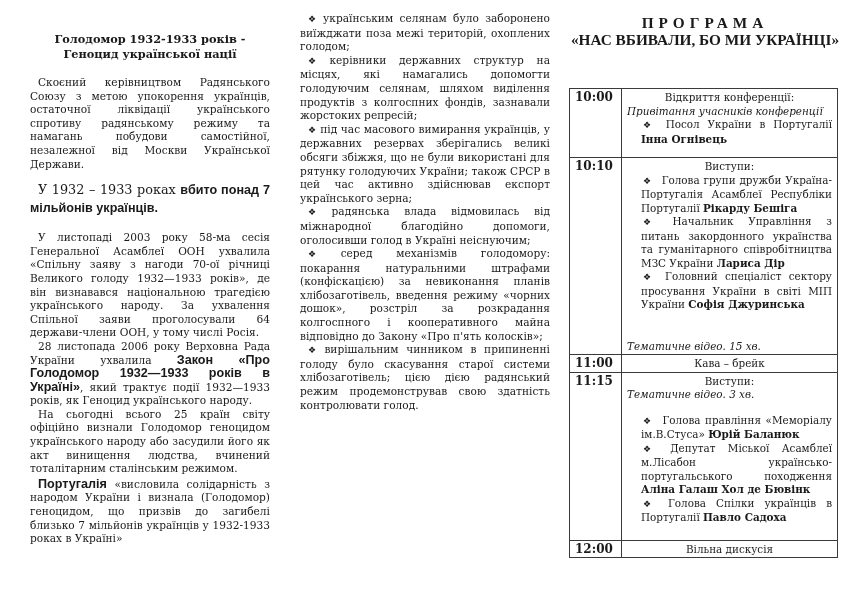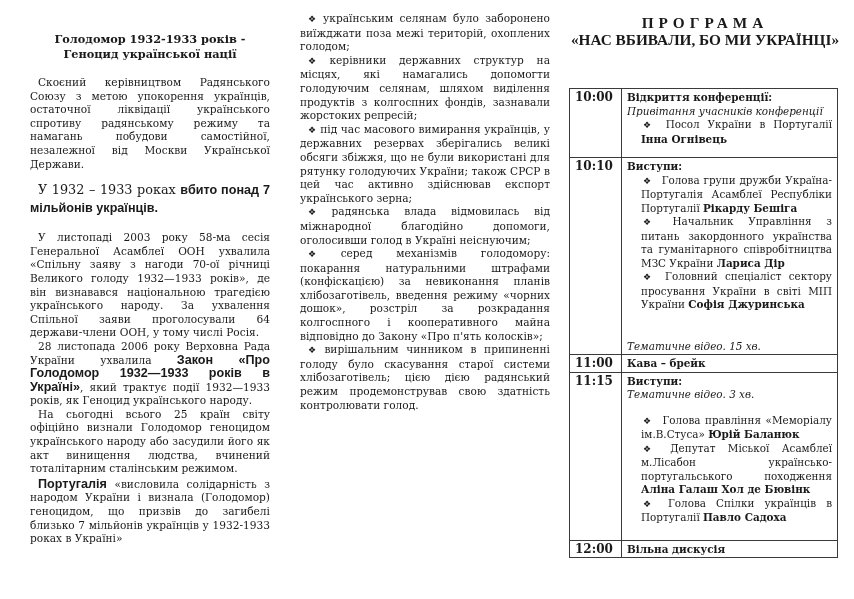--- a/index.html
+++ b/index.html
@@ -39,21 +39,21 @@
     font-size: 15.3px; line-height: 16.5px; color: #1a1a1a;
   }
   .prog-title .spaced { letter-spacing: 5px; }
 
   table.prog {
     position: absolute; left: 4px; top: 88px; width: 269px;
     border-collapse: collapse; font-size: 10.4px; line-height: 13.5px;
   }
   table.prog td { border: 1px solid #3a3a3a; vertical-align: top; padding: 2px 5px 1px 5px; }
   table.prog td.time { width: 41px; font-weight: bold; font-size: 12px; }
-  .ttl { font-weight: bold; }
+  .ttl { font-weight: normal; text-align: center; }
   .it { font-style: italic; }
   .item { text-align: justify; text-indent: 2px; margin-left: 14px; }
   .item .bullet { margin-right: 10px; }
   .b { font-weight: bold; }
 </style>
 </head>
 <body>
 
 <div class="col col-left">
   <div class="heading">

